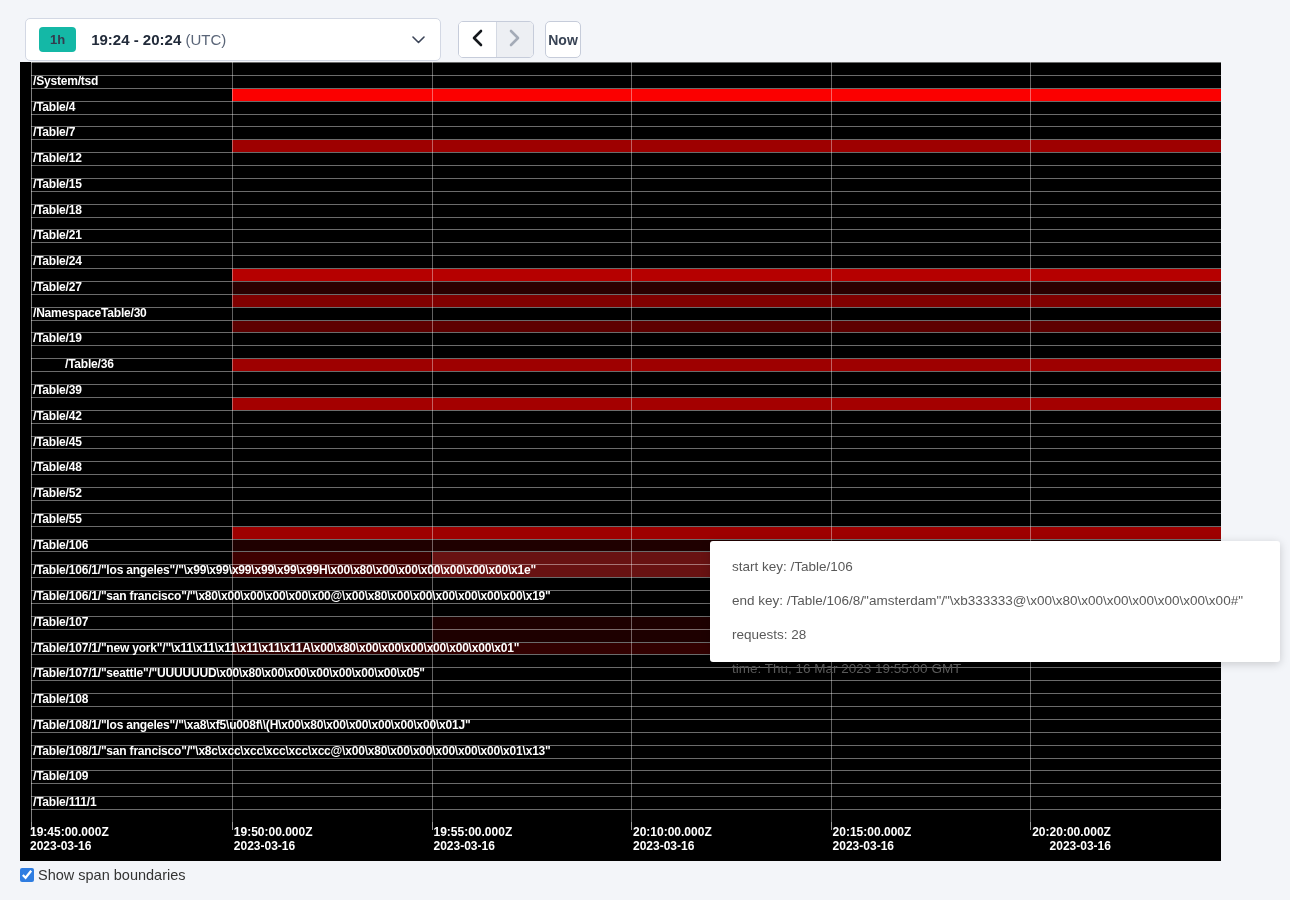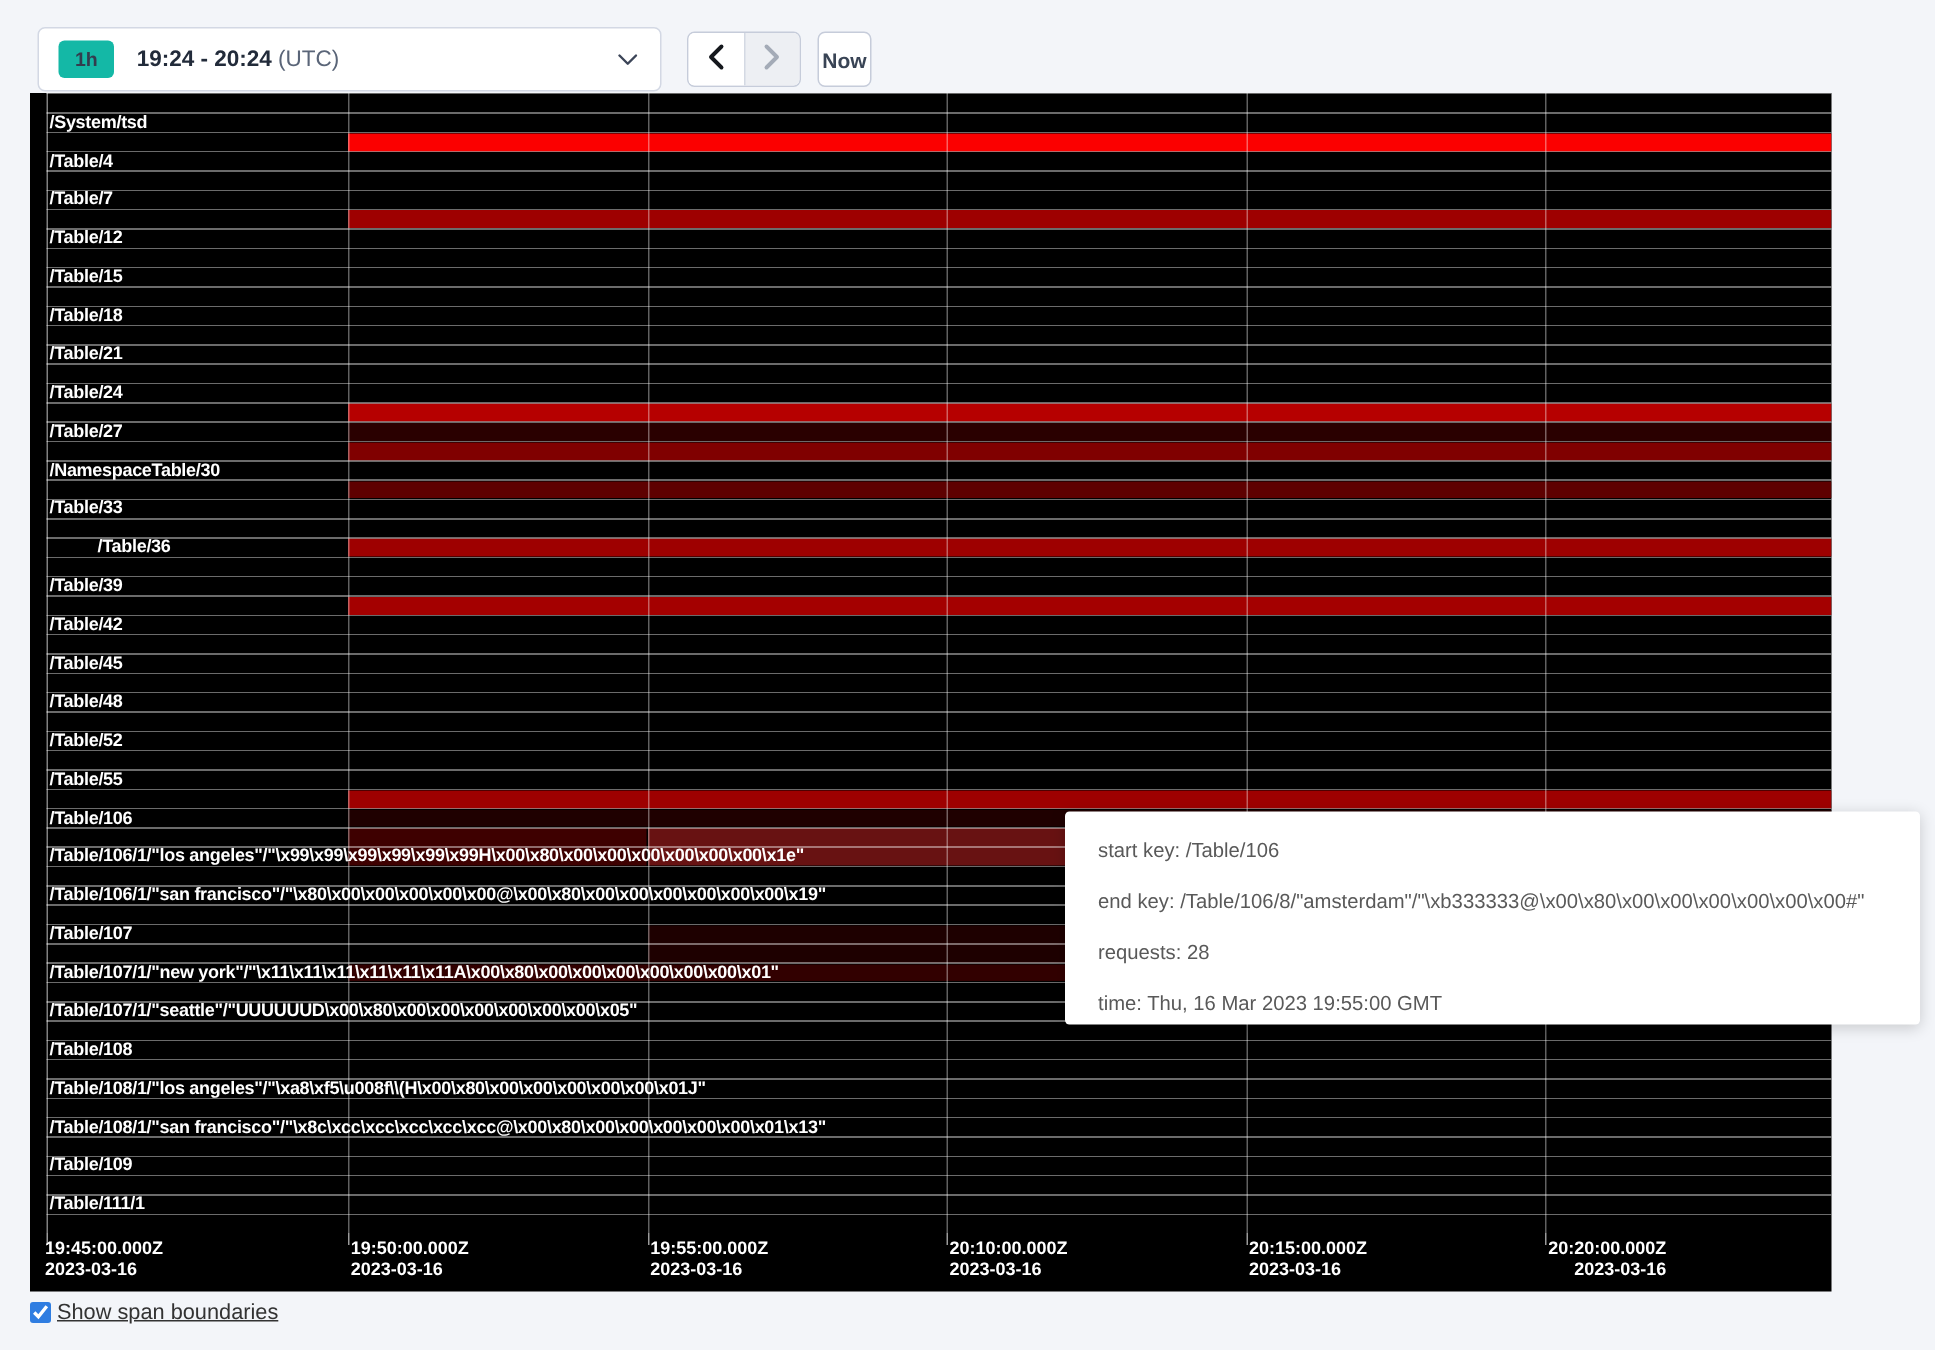--- a/index.html
+++ b/index.html
@@ -66,32 +66,32 @@
     color:#fff; font-size:12px; font-weight:700; white-space:nowrap;
     letter-spacing:-0.2px;
   }
   .axis{ position:absolute; left:0; top:760px; width:1048px; height:39px; }
   .tickmark{ position:absolute; top:0; width:1px; height:8px; background:#9a9a9a; }
   .x-label{ position:absolute; top:3px; color:#fff; font-size:12px; font-weight:700;
             line-height:14px; white-space:nowrap; }
 
   
   .tooltip{
-    position:absolute; left:710px; top:541px; width:570px; height:142px;
+    position:absolute; left:710px; top:541px; width:570px; height:121px;
     background:#fff; border-radius:3px; z-index:10;
     box-shadow:0 2px 10px rgba(0,0,0,.18);
     padding:9px 20px 0 22px;
     color:#595959; font-size:13.5px;
   }
   .tooltip div{ line-height:34px; white-space:nowrap; }
 
   
   .controls{ position:absolute; left:20px; top:867px; display:flex; align-items:center; }
   .controls input{ width:14px; height:14px; accent-color:#2f7de1; margin-right:4px; cursor:pointer; }
-  .controls span{ font-size:14.5px; color:#333;text-decoration:underline; }
+  .controls span{ font-size:14.5px; color:#333; }
 </style>
 </head>
 <body>
 
 <div class="page">
 
   <div class="time-selector">
     <span class="preset-badge">1h</span>
     <span class="range-text"><b>19:24 - 20:24</b>&nbsp;<span class="utc">(UTC)</span></span>
     <span class="chev-down">
@@ -146,21 +146,21 @@
         <div class="row-label" style="top: 12.88px;">/System/tsd</div>
         <div class="row-label" style="top: 38.64px;">/Table/4</div>
         <div class="row-label" style="top: 64.4px;">/Table/7</div>
         <div class="row-label" style="top: 90.16px;">/Table/12</div>
         <div class="row-label" style="top: 115.92px;">/Table/15</div>
         <div class="row-label" style="top: 141.68px;">/Table/18</div>
         <div class="row-label" style="top: 167.44px;">/Table/21</div>
         <div class="row-label" style="top: 193.2px;">/Table/24</div>
         <div class="row-label" style="top: 218.96px;">/Table/27</div>
         <div class="row-label" style="top: 244.72px;">/NamespaceTable/30</div>
-        <div class="row-label" style="top: 270.48px;">/Table/33</div>
+        <div class="row-label" style="top: 270.48px;">/Table/19</div>
         <div class="row-label" style="top: 296.24px; margin-left: 32px;">/Table/36</div>
         <div class="row-label" style="top: 322px;">/Table/39</div>
         <div class="row-label" style="top: 347.76px;">/Table/42</div>
         <div class="row-label" style="top: 373.52px;">/Table/45</div>
         <div class="row-label" style="top: 399.28px;">/Table/48</div>
         <div class="row-label" style="top: 425.04px;">/Table/52</div>
         <div class="row-label" style="top: 450.8px;">/Table/55</div>
         <div class="row-label" style="top: 476.56px;">/Table/106</div>
         <div class="row-label" style="top: 502.32px;">/Table/106/1/"los angeles"/"\x99\x99\x99\x99\x99\x99H\x00\x80\x00\x00\x00\x00\x00\x00\x1e"</div>
         <div class="row-label" style="top: 528.08px;">/Table/106/1/"san francisco"/"\x80\x00\x00\x00\x00\x00@\x00\x80\x00\x00\x00\x00\x00\x00\x19"</div>

